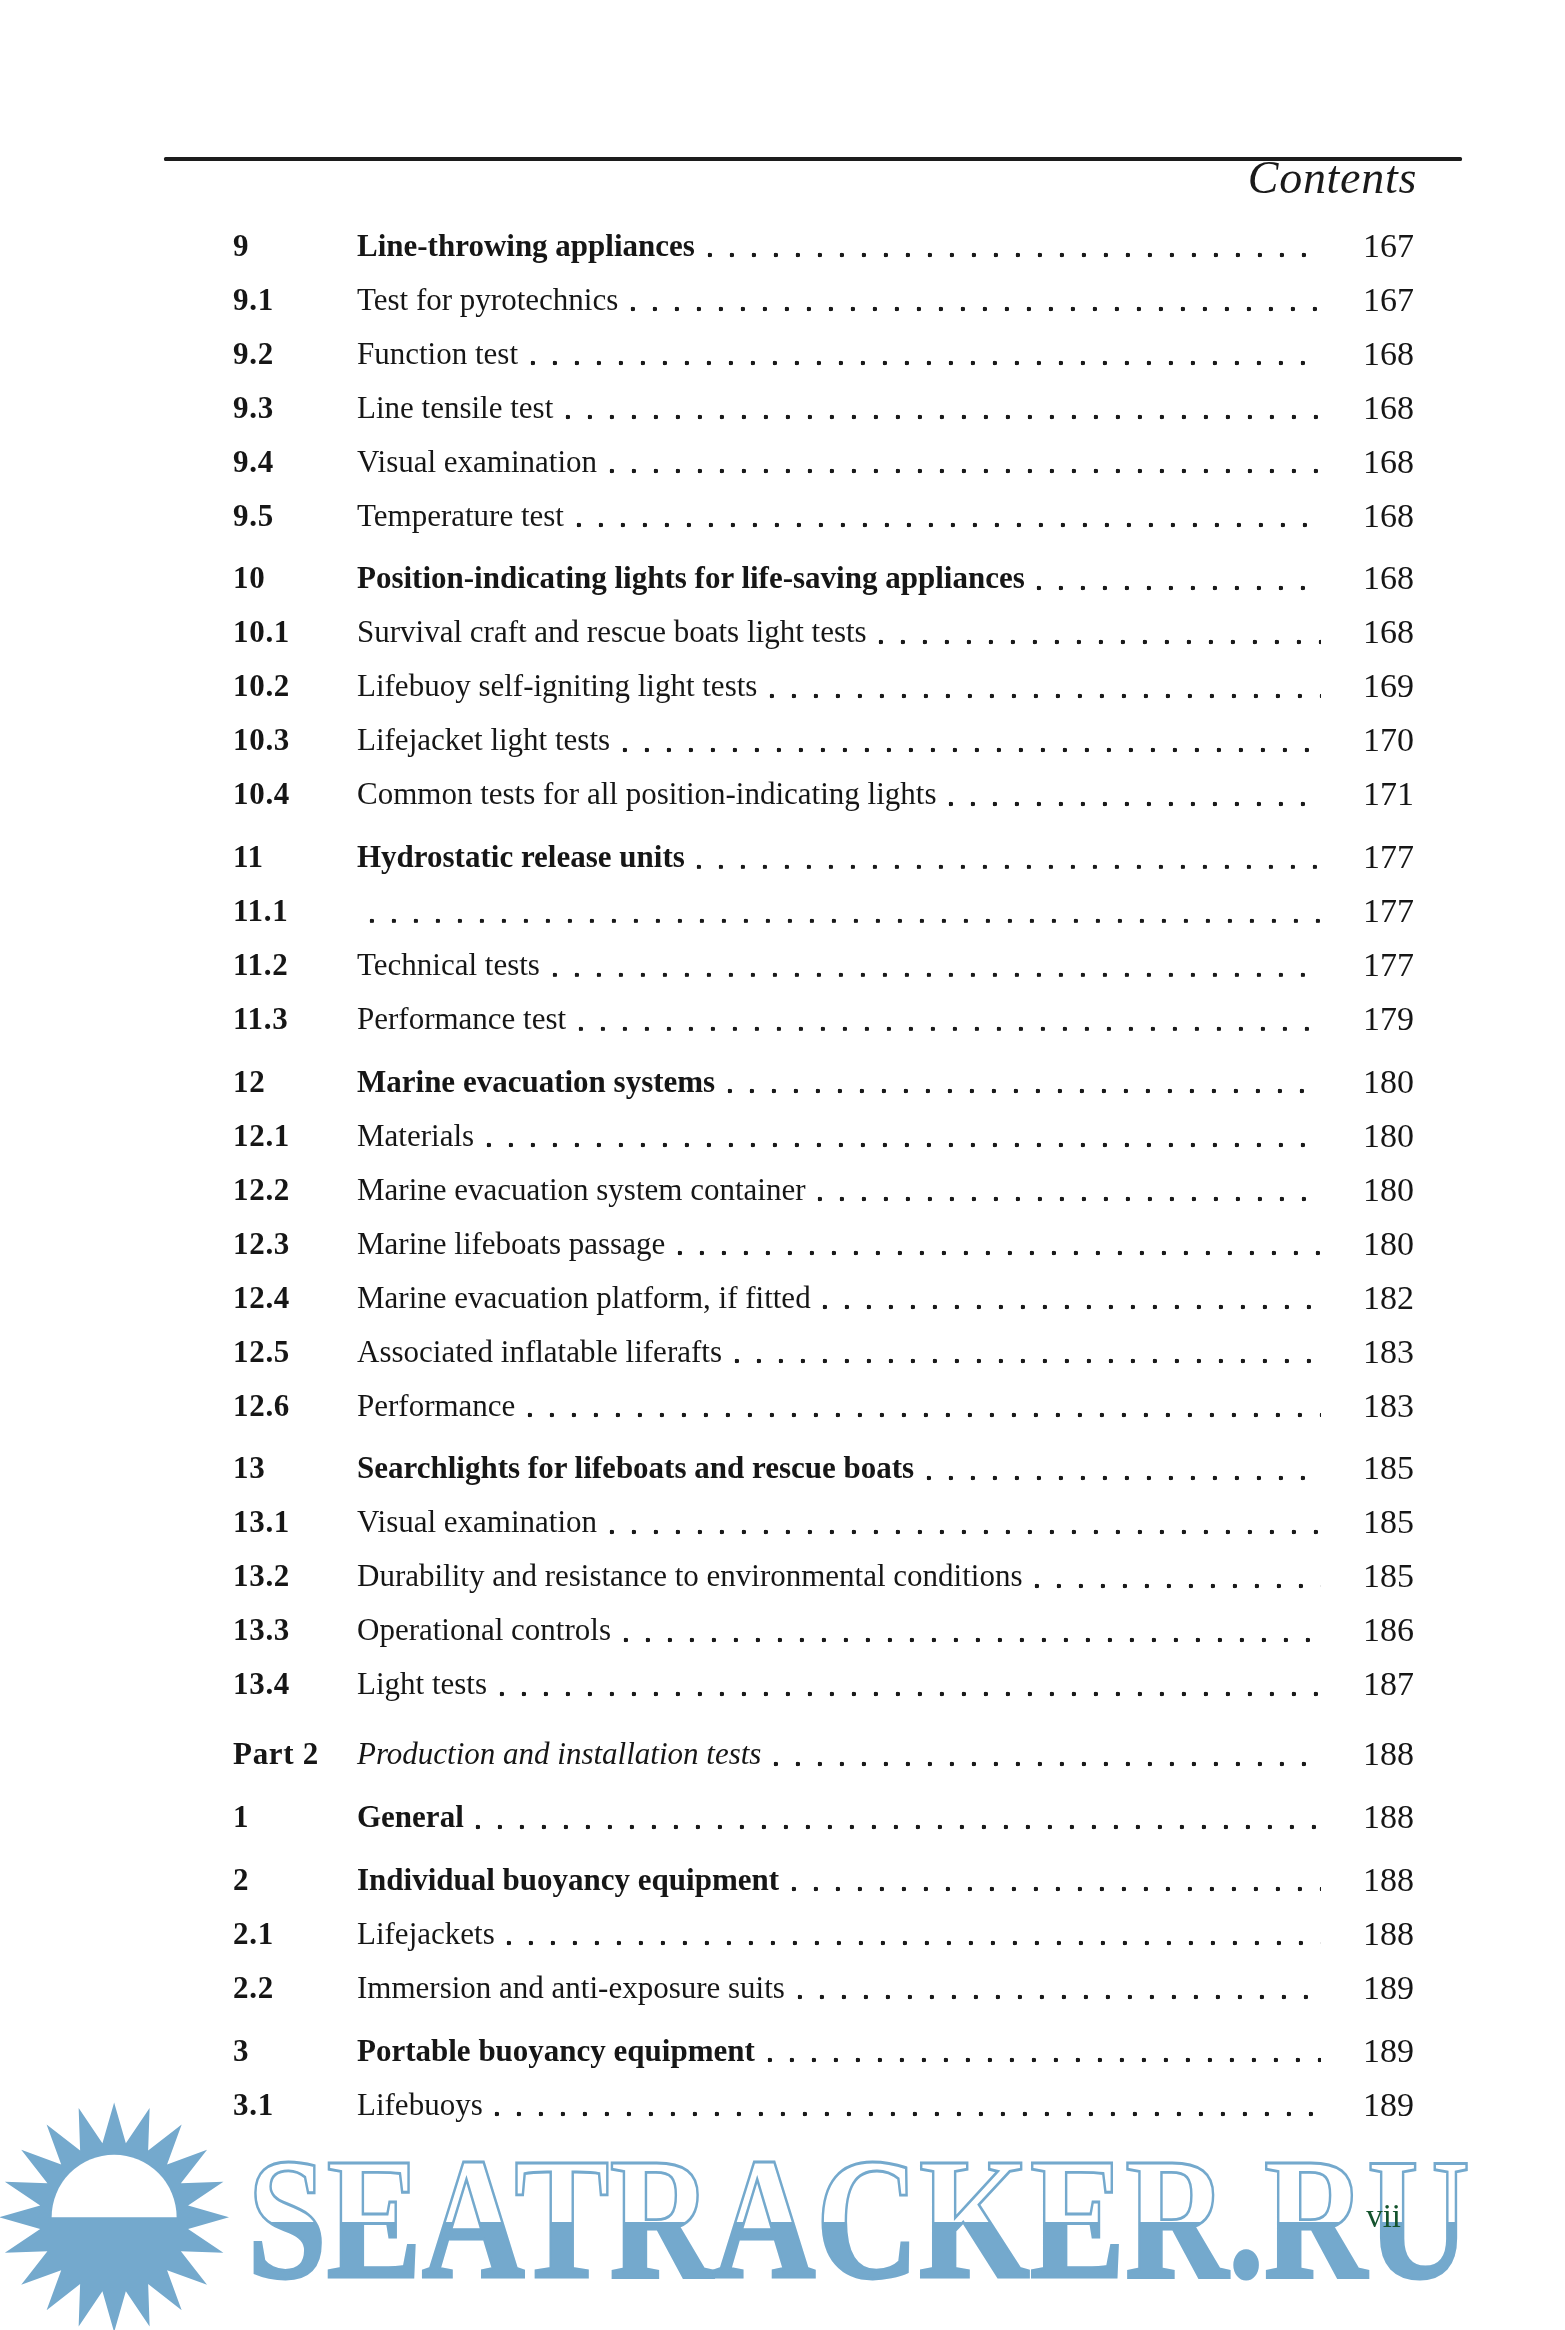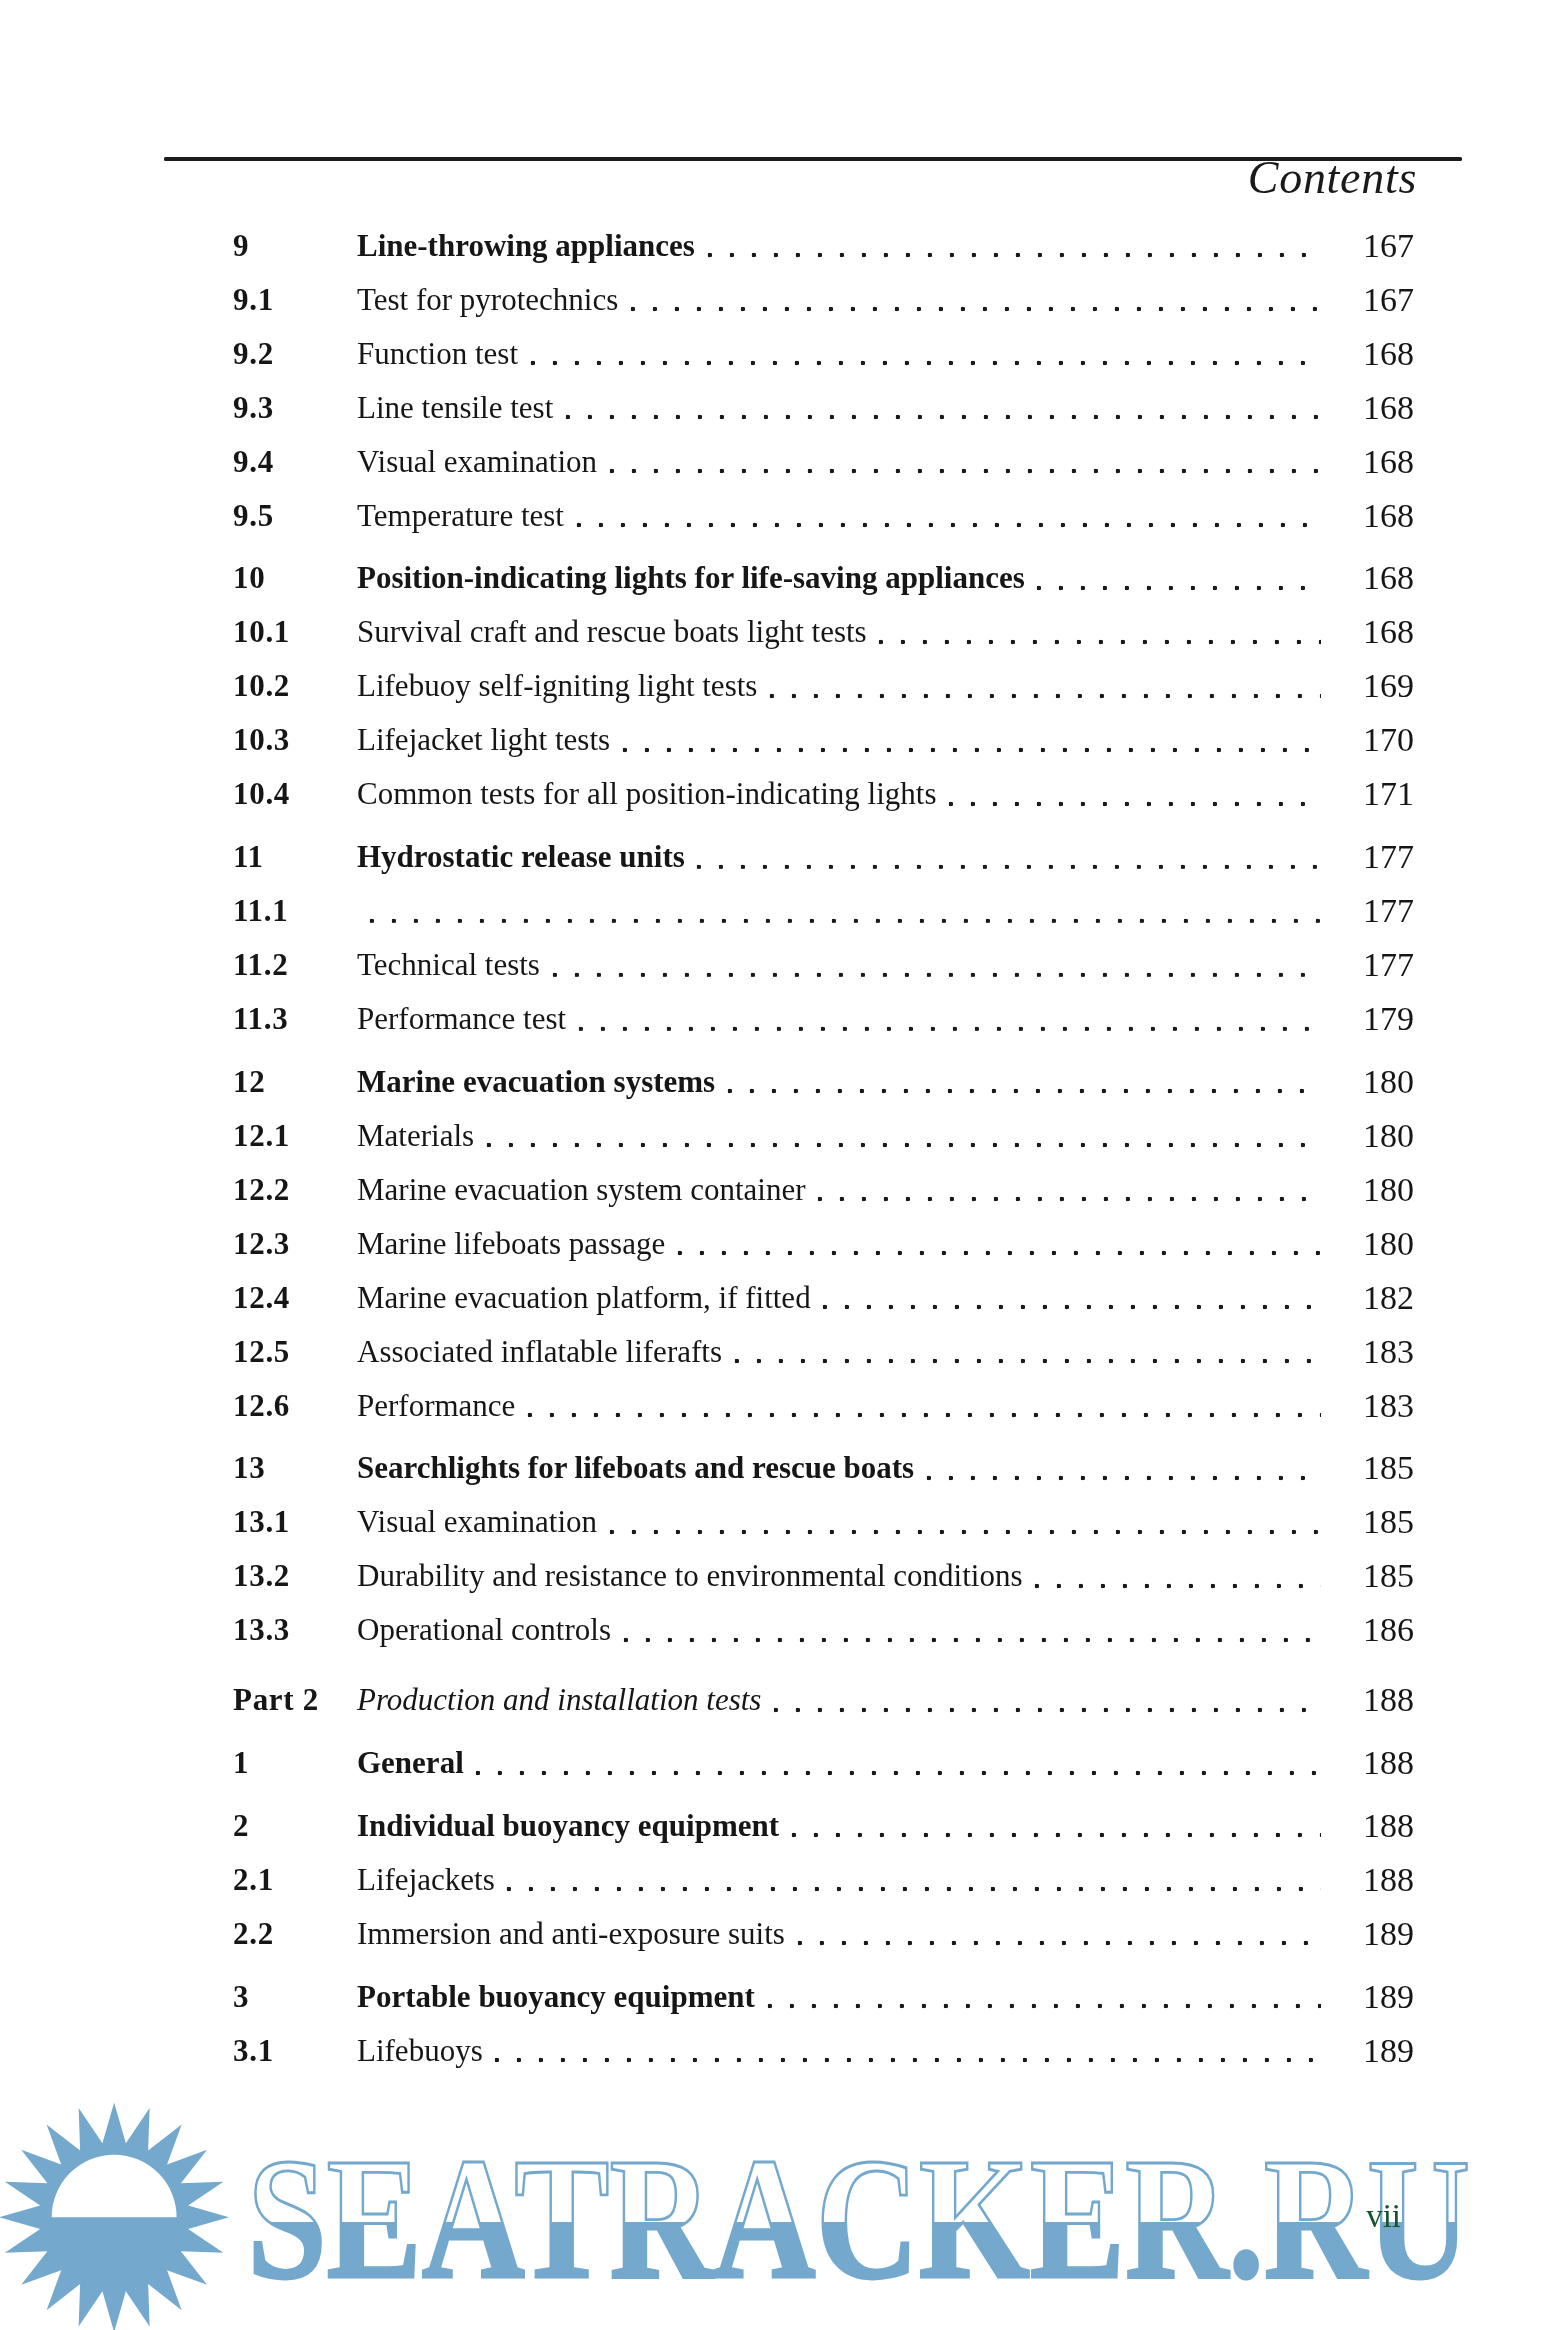--- a/index.html
+++ b/index.html
@@ -256,20 +256,26 @@
         <span class="num">13.2</span>
         <span class="title">Durability and resistance to environmental conditions</span>
         <span class="leader"></span>
         <span class="pagenum">185</span>
       </div>
       <div class="row item">
         <span class="num">13.3</span>
         <span class="title">Operational controls</span>
         <span class="leader"></span>
         <span class="pagenum">186</span>
+      </div>
+      <div class="row item">
+        <span class="num">13.4</span>
+        <span class="title">Light tests</span>
+        <span class="leader"></span>
+        <span class="pagenum">187</span>
       </div>
       <div class="row part">
         <span class="num">Part 2</span>
         <span class="title">Production and installation tests</span>
         <span class="leader"></span>
         <span class="pagenum">188</span>
       </div>
       <div class="row header">
         <span class="num">1</span>
         <span class="title">General</span>

